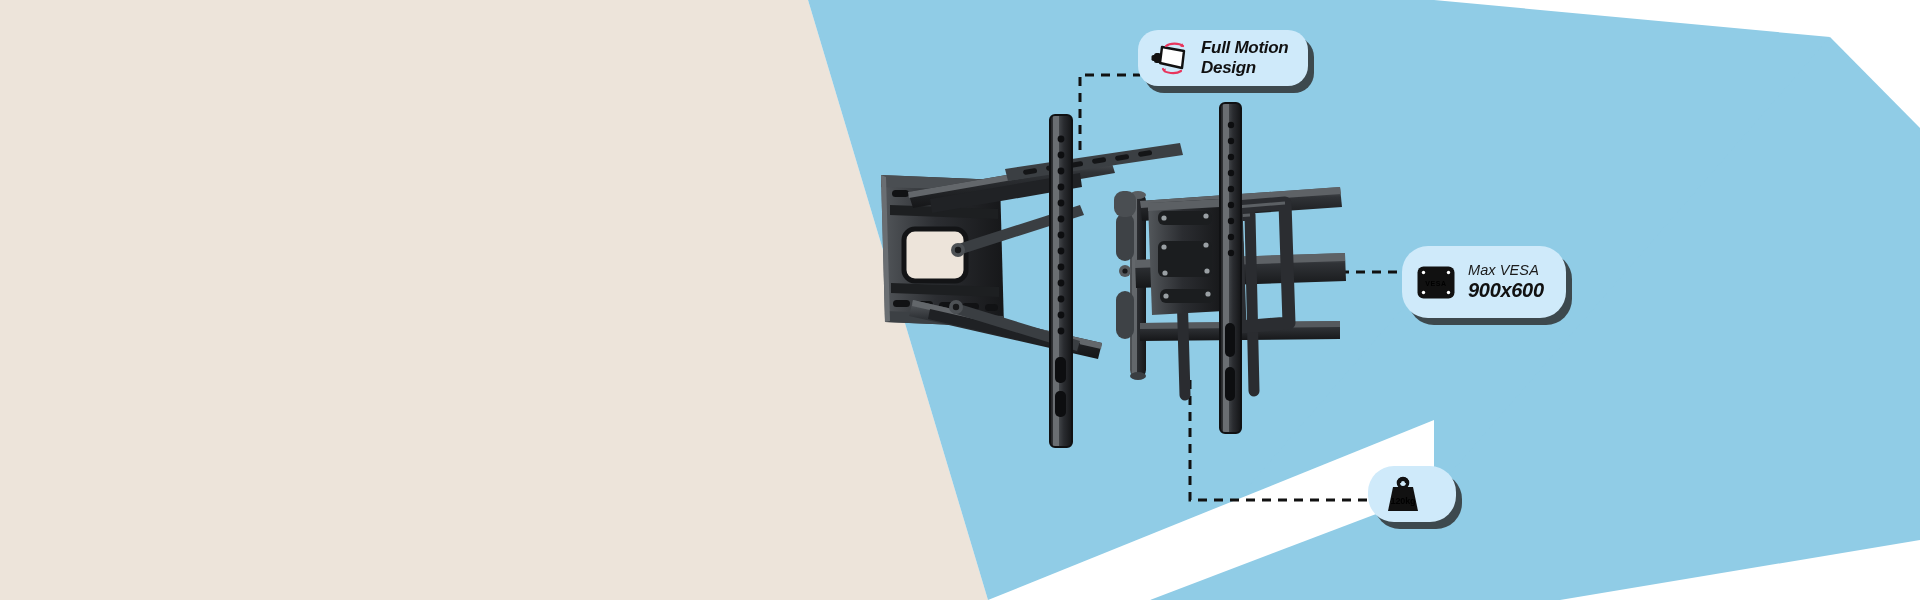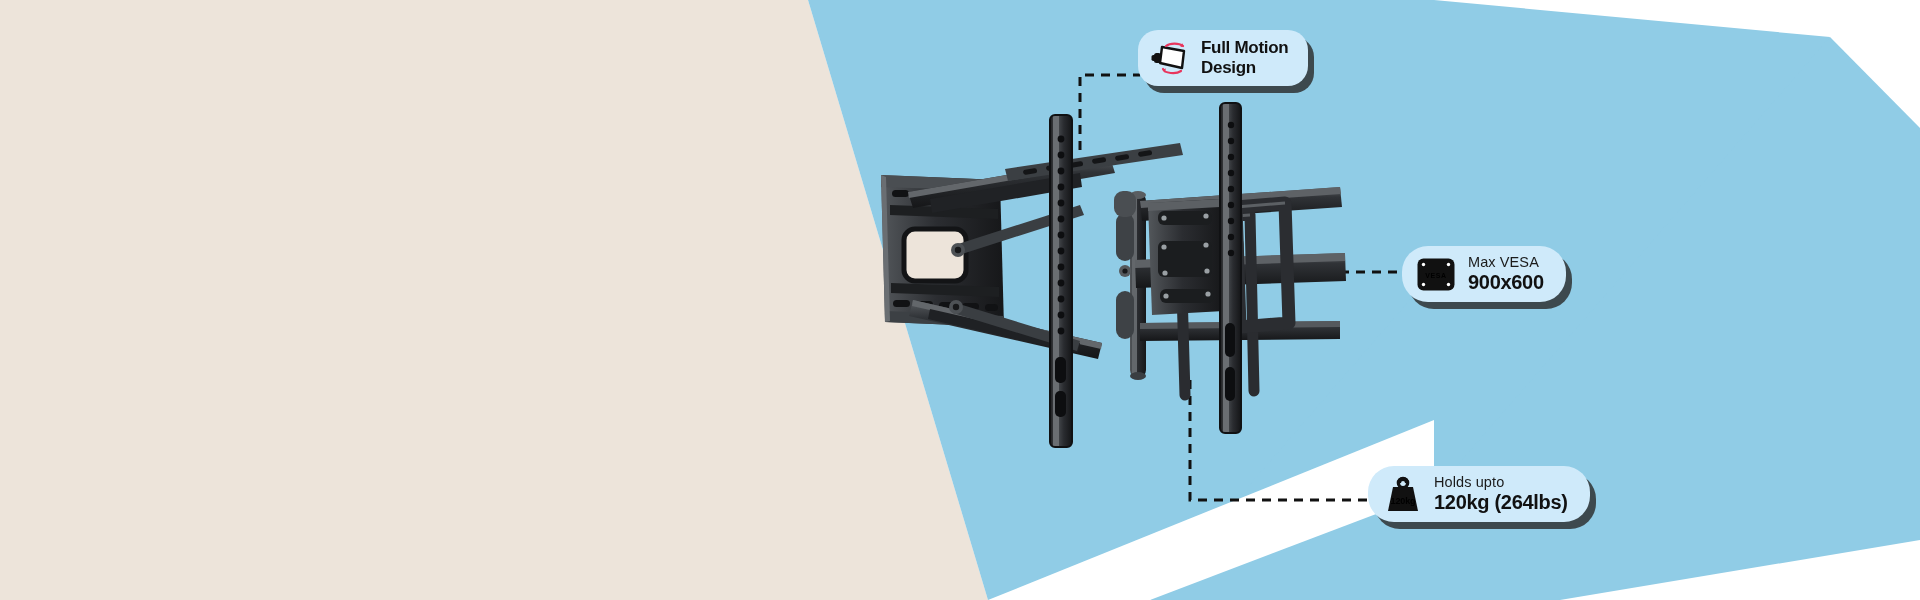--- a/index.html
+++ b/index.html
@@ -24,34 +24,34 @@
   .badge{
     position:absolute;
     display:flex;align-items:center;
     background:#CFEAFA;
     border-radius:26px;
     box-shadow:6px 7px 0 rgba(40,40,40,.80);
     padding:9px 22px 9px 14px;
     box-sizing:border-box;
   }
   .badge-icon{flex:0 0 auto;display:flex;align-items:center;justify-content:center;}
-  .badge-text{display:flex;flex-direction:column;justify-content:flex-start;line-height:1.05;}
+  .badge-text{display:flex;flex-direction:column;justify-content:flex-start;line-height:1.05;font-style:italic;}
   .badge-sub{
     font-size:14.5px;font-weight:500;color:#1b1b1b;letter-spacing:.1px;
     margin-bottom:1px;
   }
   .badge-main{
     font-size:20px;font-weight:bold;color:#111111;letter-spacing:-.3px;
   }
 
   #badge-full-motion{left:1138px;top:30px;height:56px;border-radius:20px;padding:6px 20px 6px 12px;}
   #badge-full-motion .badge-main{font-size:17px;line-height:1.18;white-space:pre-line;}
   #badge-full-motion .badge-icon{margin-right:11px;}
 
-  #badge-vesa{left:1402px;top:246px;height:56px;}
+  #badge-vesa{left:1402px;top:246px;height:72px;}
   #badge-vesa .badge-icon{margin-right:12px;}
 
   #badge-weight{left:1368px;top:466px;height:56px;}
   #badge-weight .badge-icon{margin-right:10px;}
 
   .vesa-word{
     font-size:7px;font-weight:bold;color:#ffffff;letter-spacing:.6px;
     font-family:"Liberation Sans", sans-serif;
   }
   .kg-word{
@@ -314,19 +314,15 @@
 
   <div class="badge" id="badge-weight">
     <span class="badge-icon">
       <svg width="42" height="40" viewBox="0 0 42 40">
         <path d="M21 3 a6 6 0 0 1 6 6 h-4 a2 2 0 0 0 -4 0 h-4 a6 6 0 0 1 6 -6 z" fill="#111111"></path>
         <circle cx="21" cy="9" r="4.6" fill="none" stroke="#111111" stroke-width="3.4"></circle>
         <path d="M11 13 L31 13 L36 37 L6 37 Z" fill="#111111"></path>
         <text class="kg-word" x="21" y="30" text-anchor="middle">120kg</text>
       </svg>
     </span>
-    <span class="badge-text">
-      <span class="badge-sub">Holds upto</span>
-      <span class="badge-main">120kg (264lbs)</span>
-    </span>
   </div>
 
 </div>
 
 </body></html>

